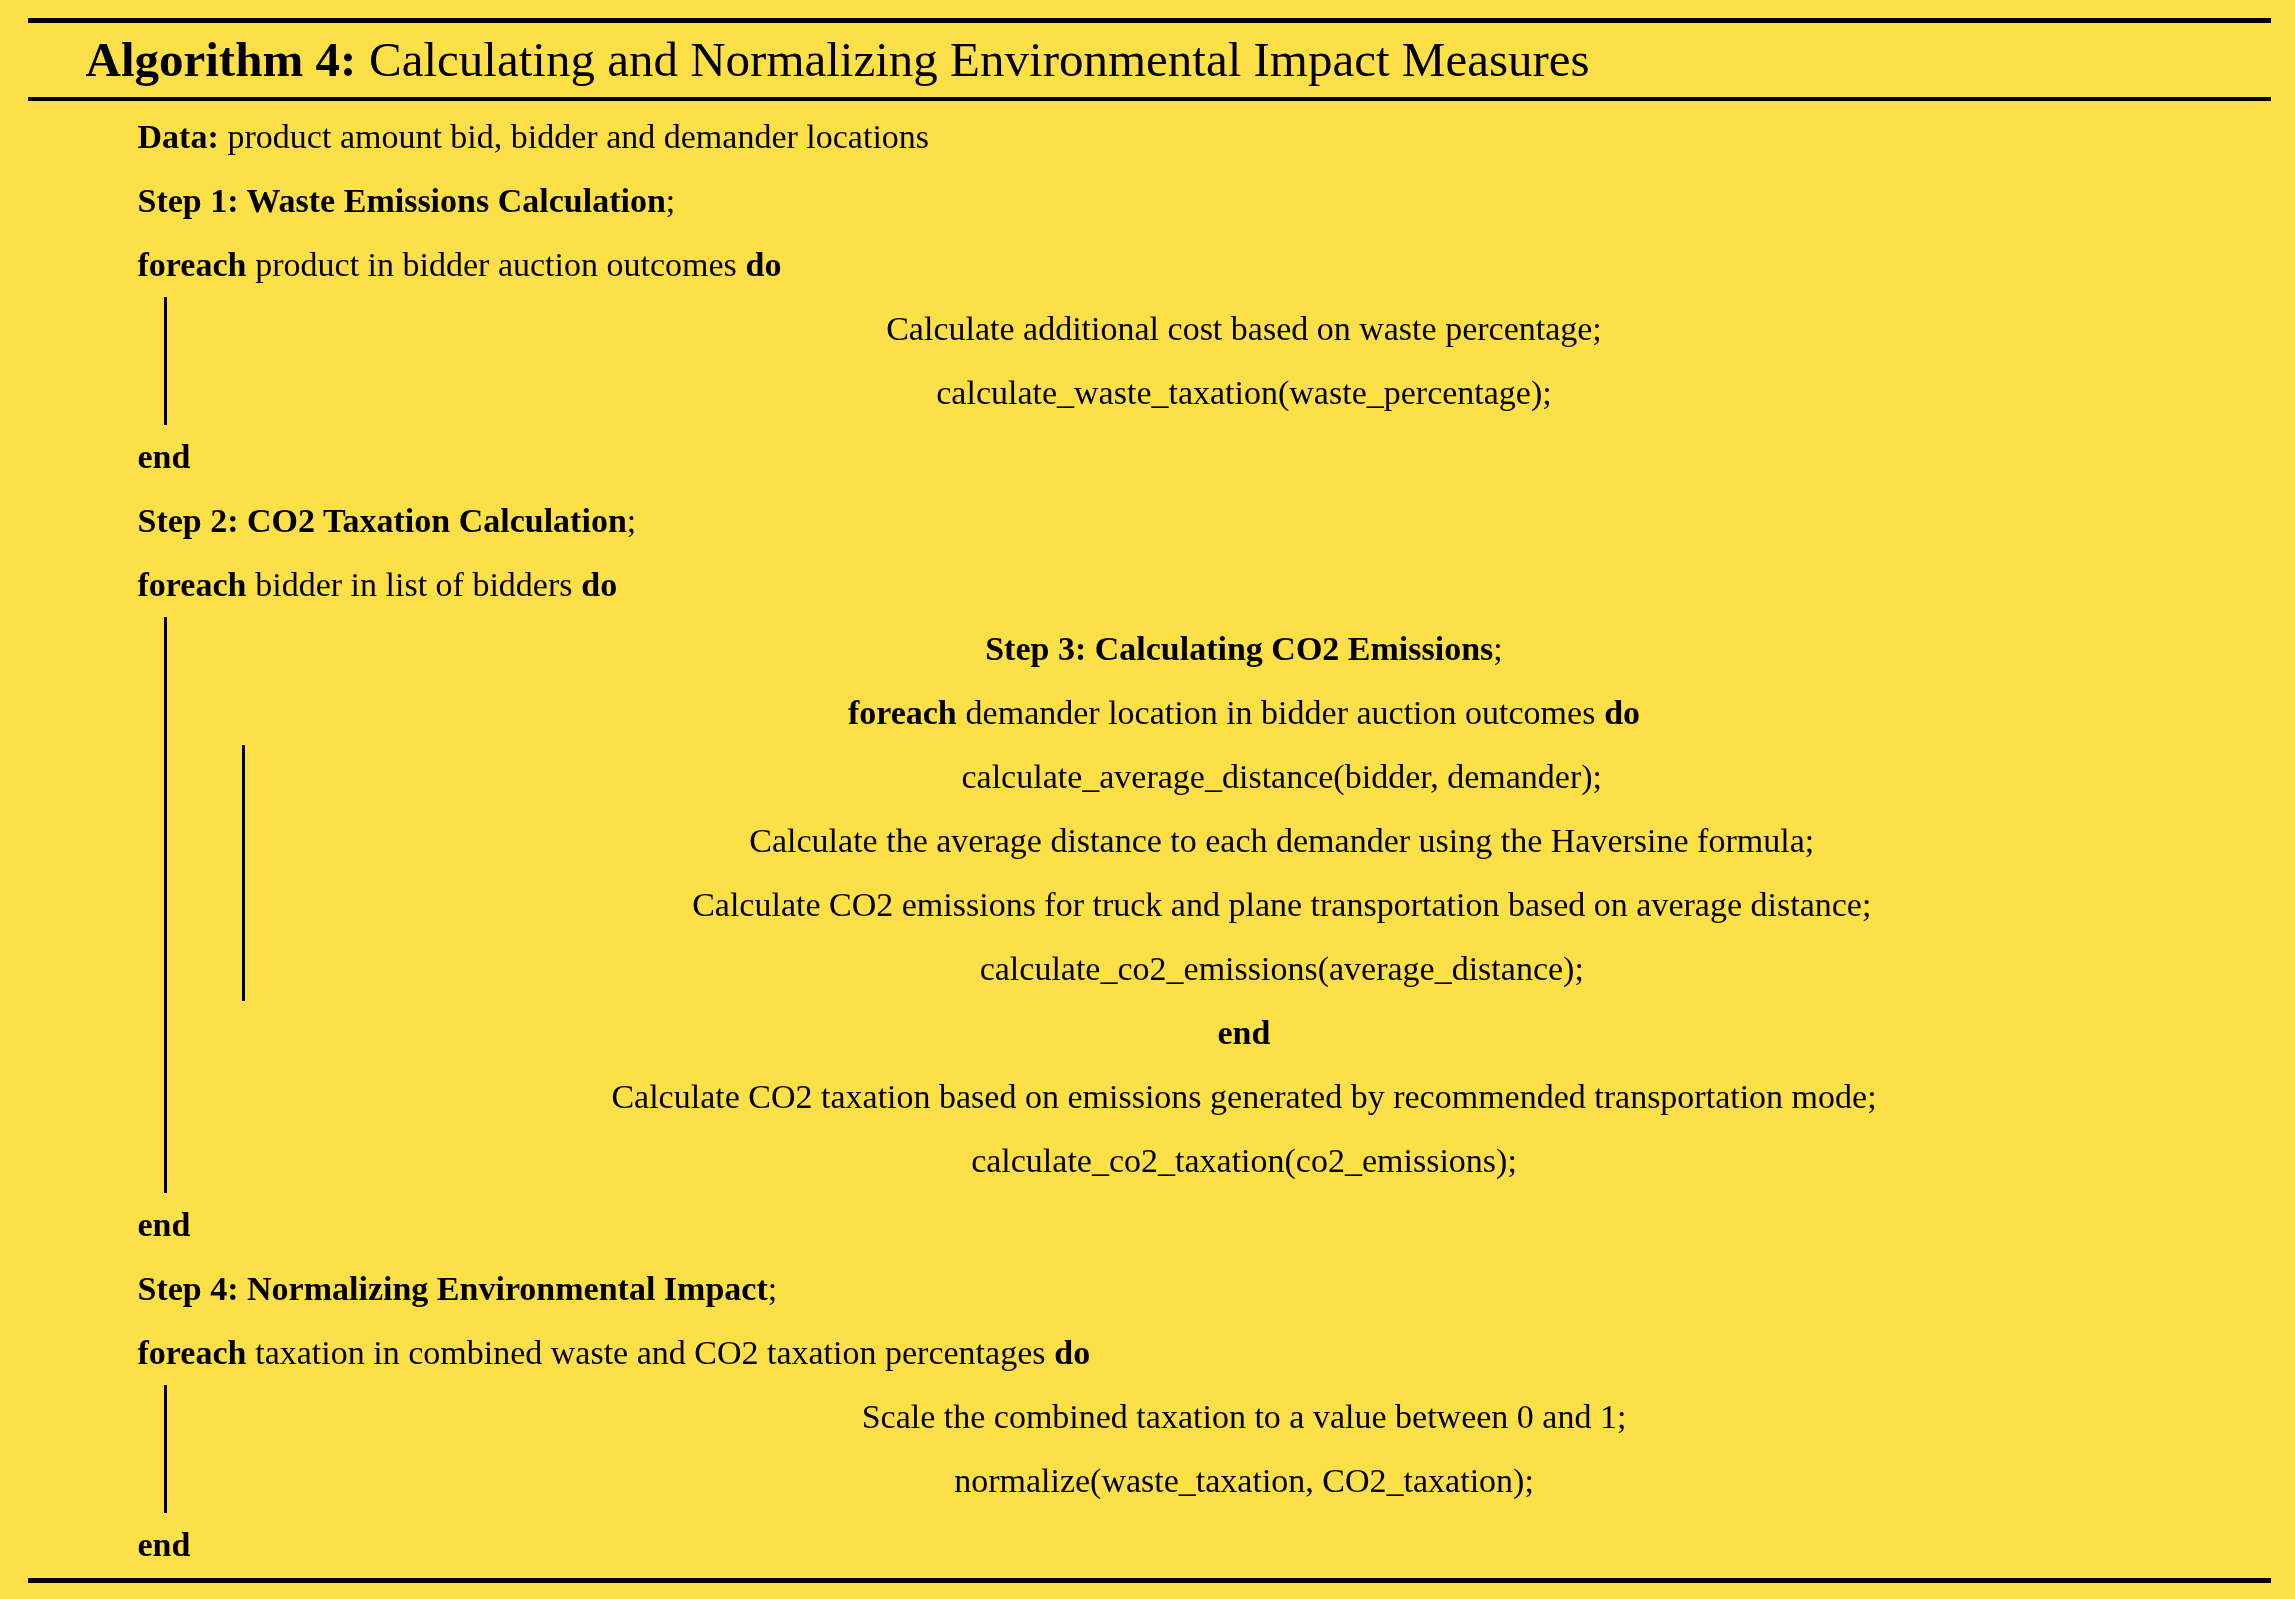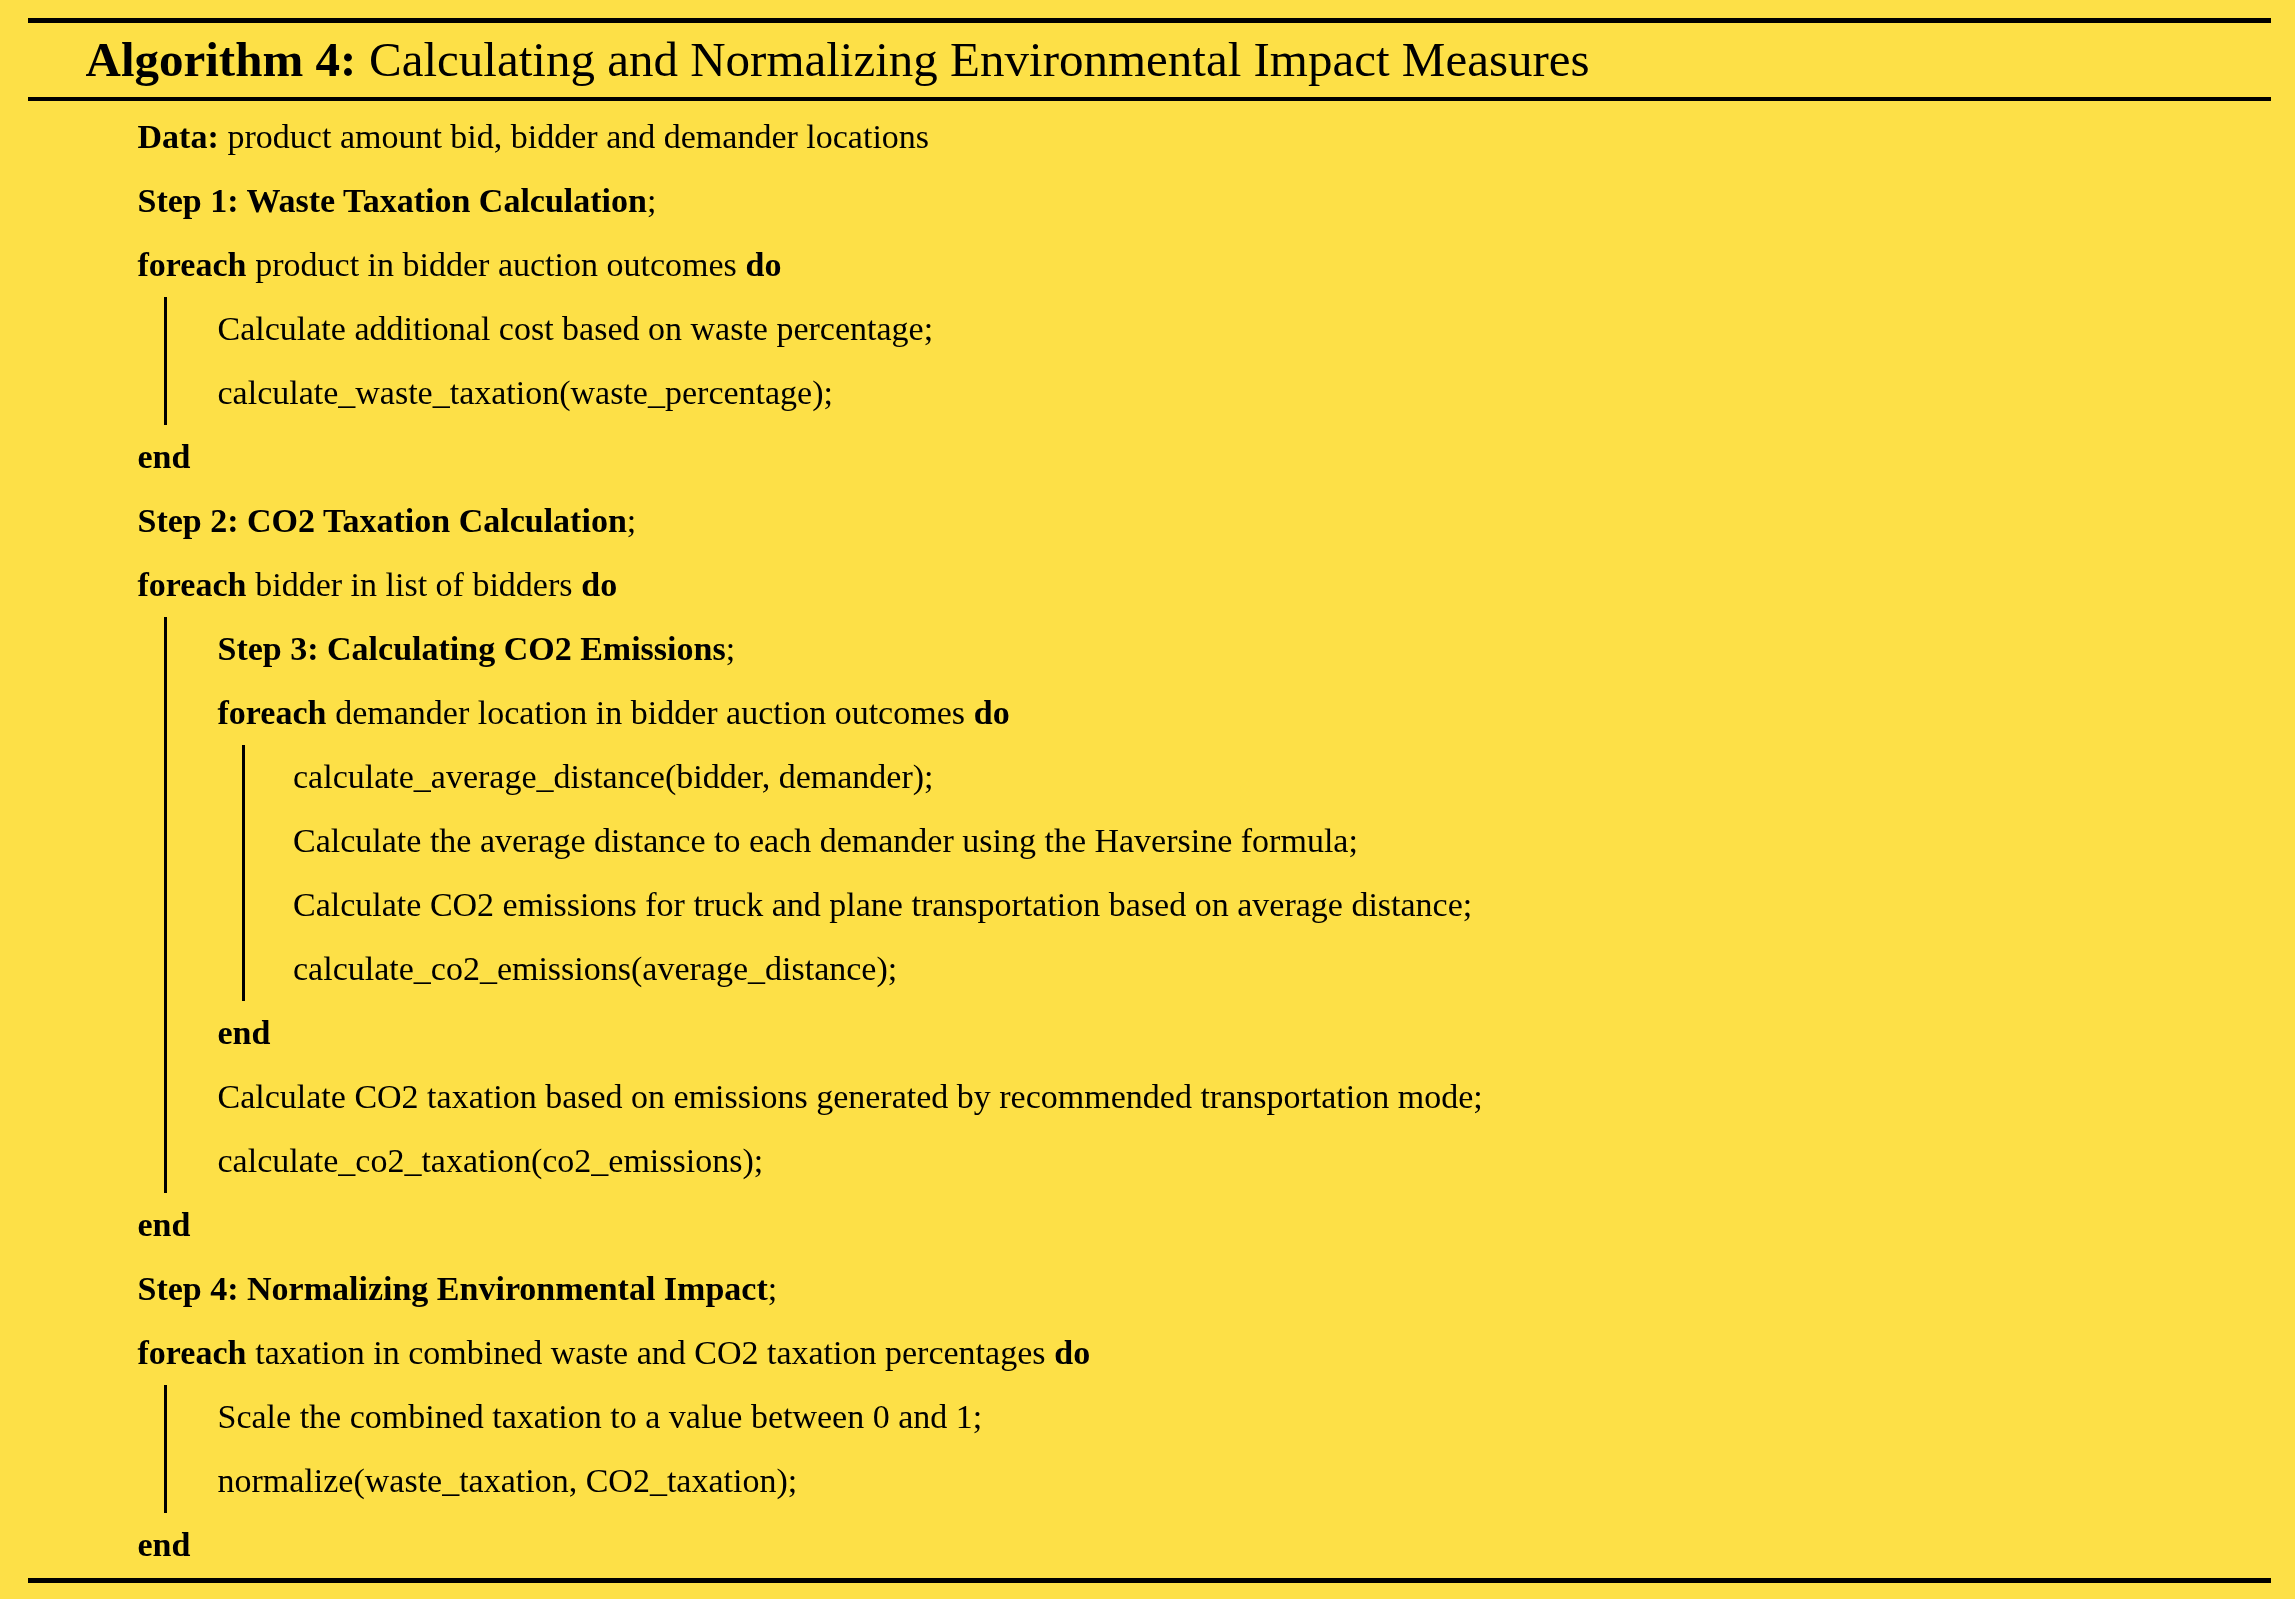--- a/index.html
+++ b/index.html
@@ -18,20 +18,21 @@
   .i{}
   .sp{margin-left:0.26em;}
   .algo-body{
     font-size:34px;line-height:64px;padding:3.1px 0 1.8px 110px;
   }
   .line{white-space:nowrap;height:64px;}
   .loop-body{
     border-left:3.1px solid #000;
     margin-left:26px;
     padding-left:51px;
+    text-align:center;
   }
   .loop-body .loop-body{
     margin-left:24.5px;
     padding-left:48px;
   }
 </style>
 </head>
 <body>
 
 <div class="page">
@@ -44,21 +45,21 @@
 
   <div class="rule rule-mid"></div>
 
   <div class="algo-body">
 
     <div class="line">
       <span class="b">Data:</span><span class="sp">product amount bid, bidder and demander locations</span>
     </div>
 
     <div class="line">
-      <span class="b">Step 1: Waste Taxation Calculation</span><span>;</span>
+      <span class="b">Step 1: Waste Emissions Calculation</span><span>;</span>
     </div>
 
     <div class="line">
       <span class="b">foreach</span><span class="i sp">product in bidder auction outcomes</span><span class="b sp">do</span>
     </div>
 
     <div class="loop-body">
       <div class="line">
         <span>Calculate additional cost based on waste percentage;</span>
       </div>

